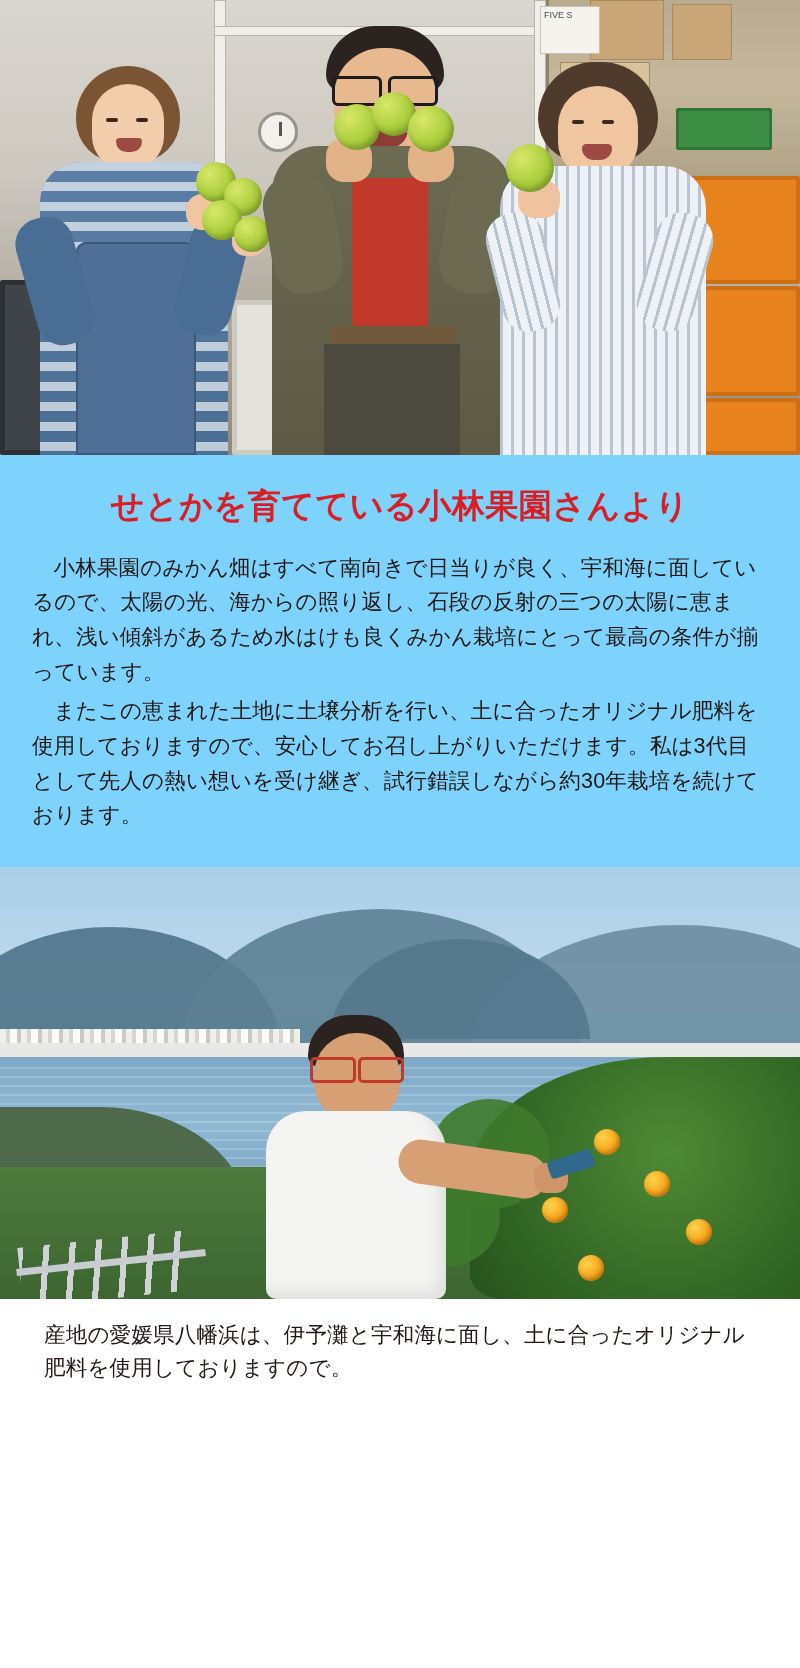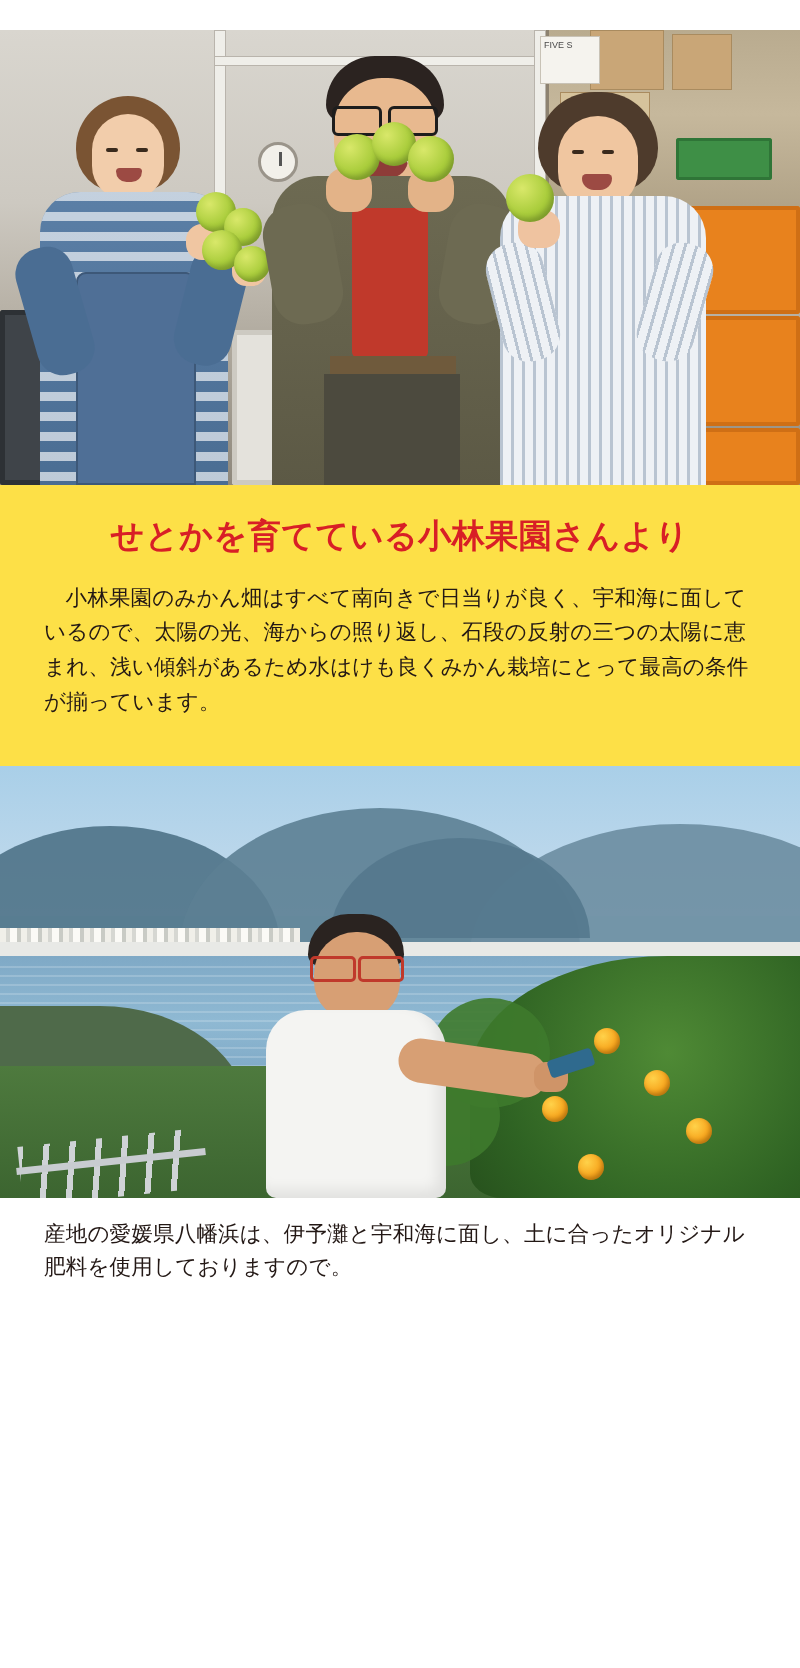--- a/index.html
+++ b/index.html
@@ -16,21 +16,20 @@
     overflow: hidden;
   }
 
   
   .photo-top {
     position: relative;
     width: 800px;
     height: 455px;
     overflow: hidden;
     background: #7f1d1d;
-    margin-top: 30px;
   }
   .shed-wall {
     position: absolute;
     left: 0; top: 0; width: 800px; height: 455px;
     background:
       linear-gradient(to bottom, #d9d6cf 0%, #cdc9c1 38%, #b9b3a8 60%, #8e887c 100%);
   }
   .shed-beam {
     position: absolute;
     background: #efeee9;
@@ -193,34 +192,34 @@
     font-size: 21px;
     line-height: 1;
     padding: 9px 14px 11px 16px;
     letter-spacing: .5px;
     white-space: nowrap;
   }
 
   
   .text-section {
     padding: 28px 28px 30px 28px;
-    background: #fde047;
+    background: #7dd3fc;
   }
   .headline {
     color: #d81f26;
     font-weight: bold;
     font-size: 33px;
     line-height: 1.38;
     text-align: center;
     letter-spacing: .5px;
     margin: 0 0 22px 0;
   }
   .headline span { display: block; }
   .body-copy p {
-    margin: 16px;
+    margin: 4px;
     font-size: 21.5px;
     line-height: 1.62;
     letter-spacing: .2px;
     text-indent: 1em;
     color: #231815;
   }
 
   
   .photo-bottom {
     position: relative;
@@ -393,20 +392,21 @@
   </div>
 
 </div>
 
 <section class="text-section">
   <h1 class="headline">
     <span>せとかを育てている小林果園さんより</span>
   </h1>
   <div class="body-copy">
     <p>小林果園のみかん畑はすべて南向きで日当りが良く、宇和海に面しているので、太陽の光、海からの照り返し、石段の反射の三つの太陽に恵まれ、浅い傾斜があるため水はけも良くみかん栽培にとって最高の条件が揃っています。</p>
+    <p>またこの恵まれた土地に土壌分析を行い、土に合ったオリジナル肥料を使用しておりますので、安心してお召し上がりいただけます。私は3代目として先人の熱い想いを受け継ぎ、試行錯誤しながら約30年栽培を続けております。</p>
   </div>
 </section>
 
 <div class="photo-bottom">
   <div class="sky"></div>
   <div class="mountain mt1"></div>
   <div class="mountain mt2"></div>
   <div class="mountain mt3"></div>
   <div class="mountain mt4"></div>
   <div class="town"></div>

